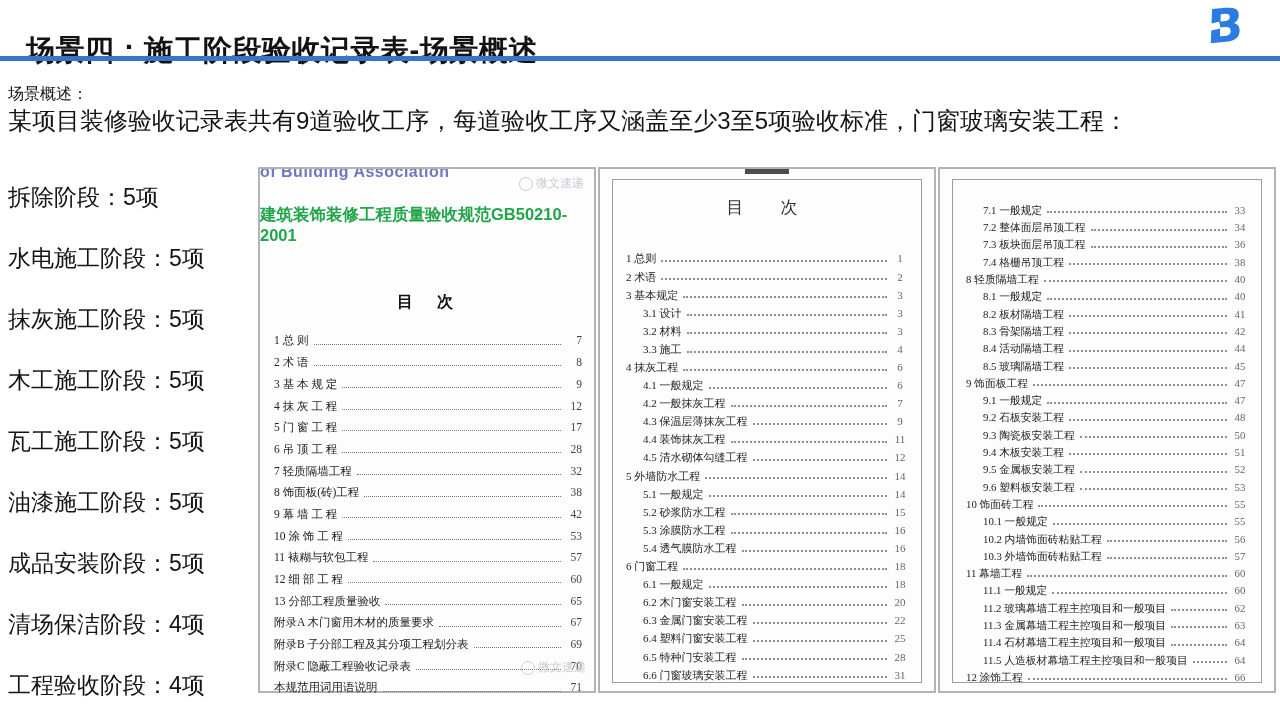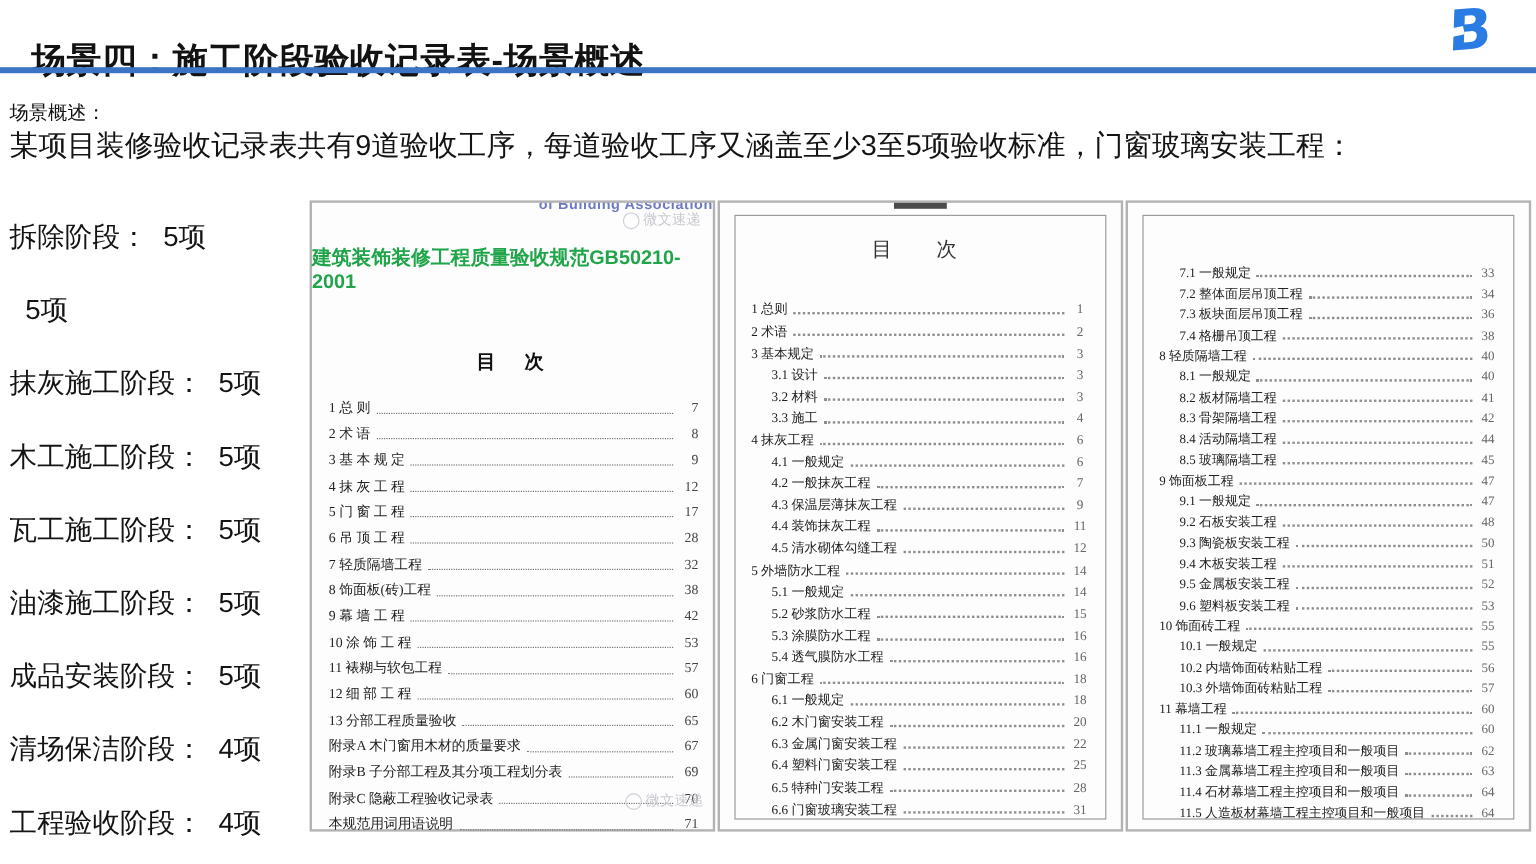--- a/index.html
+++ b/index.html
@@ -16,38 +16,38 @@
   .logo-notch{position:absolute;left:11px;top:23px;width:13px;height:7px;background:#fff;
               transform:rotate(-12deg);}
 
   
   .overview-heading{position:absolute;top:84px;left:8px;font-size:16px;font-weight:normal;}
   .overview-desc{position:absolute;top:105px;left:8px;width:1268px;font-size:24px;color:#141414;}
 
   
   .stages{position:absolute;top:182px;left:8px;width:250px;}
   .stage-item{display:flex;align-items:flex-start;height:61px;font-size:23px;color:#141414;}
-  .stage-count{margin-left:13px;}
+  .stage-count{}
 
   
   .panels{position:absolute;top:167px;left:258px;display:flex;gap:2px;}
   .panel{width:338px;height:526px;background:#fdfdfd;border:2px solid #b3b3b3;
          box-sizing:border-box;position:relative;}
 
   .toc{font-family:"Liberation Serif",serif;color:#222;}
   .toc-row{display:flex;align-items:flex-end;}
   .toc-label{white-space:nowrap;line-height:1.15;}
   .toc-leader{flex:1;border-bottom:1px dotted #777;margin:0 5px 3px 5px;min-width:10px;}
   .toc-page{min-width:16px;text-align:right;color:#555;line-height:1.15;}
   .toc-row.indent{padding-left:17px;}
 
   
   .p1-clip{height:11px;overflow:hidden;}
-  .p1-clip span{display:block;margin-top:-6px;text-align:right;color:#4a57b6;font-weight:bold;
-                font-size:12px;letter-spacing:0.5px;opacity:0.8;}
+  .p1-clip span{display:block;margin-top:-6px;text-align:left;color:#4a57b6;font-weight:bold;
+                font-size:16px;letter-spacing:0.5px;opacity:0.8;}
   .p1-title{margin-top:24px;text-align:left;font-size:16.5px;font-weight:bold;color:#21a54a;}
   .p1-toc-heading{margin-top:47px;text-align:center;font-family:"Liberation Serif",serif;
                   font-weight:bold;font-size:16px;letter-spacing:4px;color:#111;}
   .toc1{margin:13px 12px 0 14px;font-size:11.5px;}
   .toc1 .toc-row{height:21.7px;}
   .toc1 .toc-page{color:#444;}
 
   .wm{position:absolute;display:flex;align-items:center;color:#c9c9d2;font-size:12px;
       font-family:"Liberation Sans",sans-serif;}
   .wm-icon{display:inline-block;width:12px;height:12px;border:1.5px solid #cfcfd8;
@@ -56,21 +56,21 @@
   .wm-bottom{bottom:15px;right:8px;}
 
   
   .panel-inner{position:absolute;top:10px;bottom:8px;left:12px;right:12px;
                border:1px solid #9c9c9c;padding:0 13px;box-sizing:border-box;overflow:hidden;}
   .p2-mark{position:absolute;top:0;left:50%;margin-left:-22px;width:44px;height:5px;background:#4c4c4c;}
   .p2-toc-heading{margin-top:16px;text-align:center;font-family:"Liberation Serif",serif;
                   font-size:17px;letter-spacing:10px;color:#333;}
   .toc2{margin-top:28px;font-size:11px;}
   .toc2 .toc-row{height:18.1px;}
-  .toc3{margin-top:37px;font-size:10.8px;}
+  .toc3{margin-top:19px;font-size:10.8px;}
   .toc3 .toc-row{height:17.3px;}
   .toc2 .toc-leader,.toc3 .toc-leader{border-bottom:2px dotted #8e8e8e;margin:0 5px 3px 5px;}
   .toc2 .toc-page,.toc3 .toc-page{color:#666;text-align:center;}
 </style>
 </head>
 <body>
 
 <div>
 
   <h1 class="slide-title">场景四：施工阶段验收记录表-场景概述</h1>
@@ -84,20 +84,21 @@
   <div class="overview-desc">某项目装修验收记录表共有9道验收工序，每道验收工序又涵盖至少3至5项验收标准，门窗玻璃安装工程：</div>
 
   <div class="stages">
 
       <div class="stage-item">
         <span class="stage-label">拆除阶段：</span>
         <span class="stage-count">5项</span>
       </div>
 
       <div class="stage-item">
+        <span class="stage-label">水电施工阶段：</span>
         <span class="stage-count">5项</span>
       </div>
 
       <div class="stage-item">
         <span class="stage-label">抹灰施工阶段：</span>
         <span class="stage-count">5项</span>
       </div>
 
       <div class="stage-item">
         <span class="stage-label">木工施工阶段：</span>

